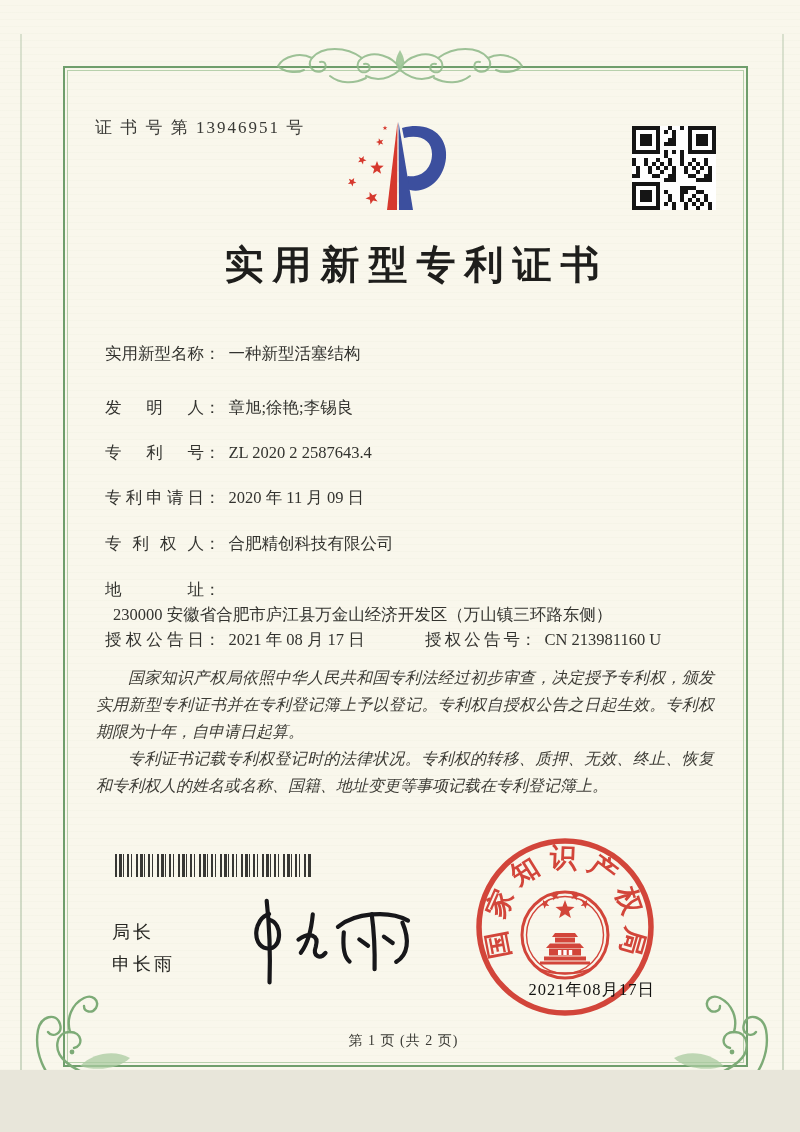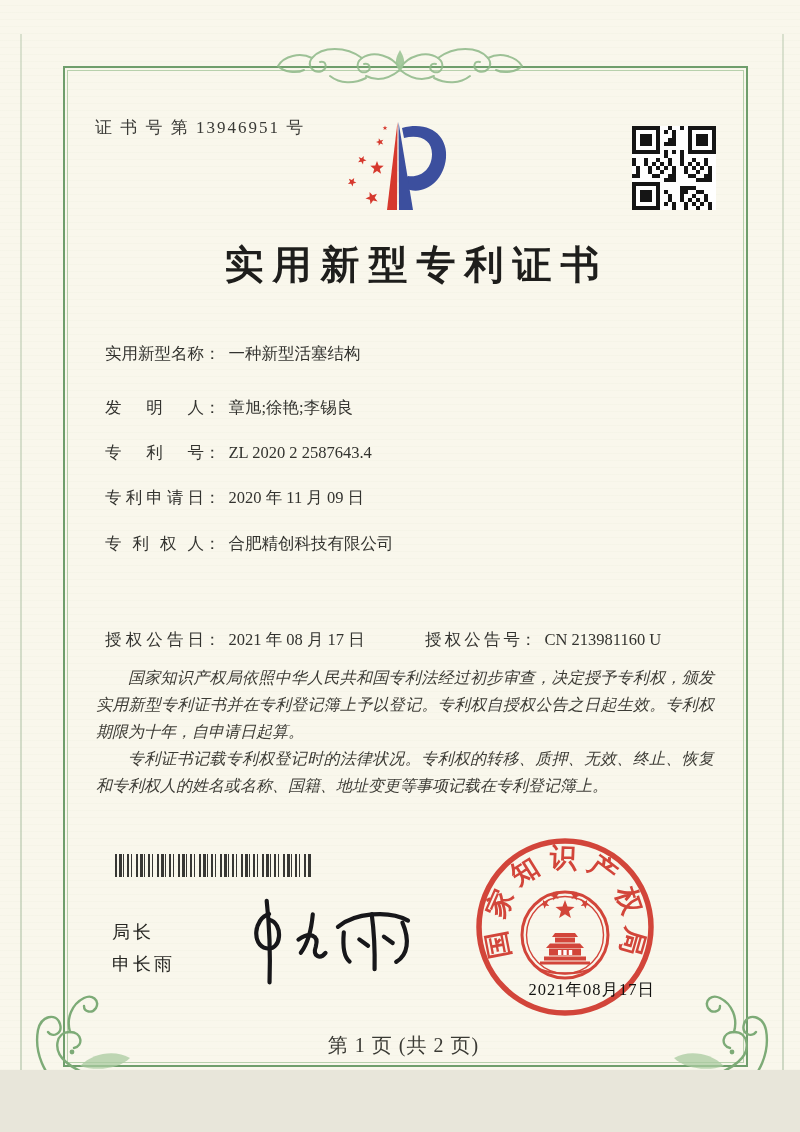--- a/index.html
+++ b/index.html
@@ -39,21 +39,21 @@
       #1d1d1b 0 2px, transparent 2px 4px,
       #1d1d1b 4px 7px, transparent 7px 8px,
       #1d1d1b 8px 9px, transparent 9px 12px,
       #1d1d1b 12px 14px, transparent 14px 16px,
       #1d1d1b 16px 17px, transparent 17px 21px);
     opacity:.88;}
   
   .officer{left:112px;font-size:18px;letter-spacing:3px;color:#262622;
     font-family:Liberation Sans, sans-serif;}
   
-  #page-info{left:63px;top:1032px;width:681px;text-align:center;font-size:20px;letter-spacing:1px;color:#3a3a34;}
+  #page-info{left:63px;top:1032px;width:681px;text-align:center;font-size:14px;letter-spacing:1px;color:#3a3a34;}
   #back-note{left:63px;top:1078px;width:681px;font-size:15.5px;letter-spacing:3px;color:#4a4a42;}
   
   #seal-date{left:470px;top:979px;width:185px;text-align:right;font-size:16.5px;letter-spacing:1px;color:#121210;z-index:5;}
   svg{display:block;}
 </style>
 </head>
 <body>
 
 <div id="page">
 
@@ -239,20 +239,23 @@
   </div>
   <div class="abs row" style="top:440px;">
     <span class="lbl">专利号</span><span class="colon">：</span><span class="val">ZL 2020 2 2587643.4</span>
   </div>
   <div class="abs row" style="top:485px;">
     <span class="lbl">专利申请日</span><span class="colon">：</span><span class="val">2020 年 11 月 09 日</span>
   </div>
   <div class="abs row" style="top:531px;">
     <span class="lbl">专利权人</span><span class="colon">：</span><span class="val">合肥精创科技有限公司</span>
   </div>
+  <div class="abs row" style="top:577px;">
+    <span class="lbl">地址</span><span class="colon">：</span><span class="val" style="width:502px;">230000 安徽省合肥市庐江县万金山经济开发区（万山镇三环路东侧）</span>
+  </div>
   <div class="abs row" style="top:627px;">
     <span class="lbl">授权公告日</span><span class="colon">：</span><span class="val">2021 年 08 月 17 日</span>
     <span class="grp2">
       <span class="lbl">授权公告号</span><span class="colon">：</span><span class="val">CN 213981160 U</span>
     </span>
   </div>
 
   <div id="paras" class="abs">
     <p>国家知识产权局依照中华人民共和国专利法经过初步审查，决定授予专利权，颁发实用新型专利证书并在专利登记簿上予以登记。专利权自授权公告之日起生效。专利权期限为十年，自申请日起算。</p>
     <p>专利证书记载专利权登记时的法律状况。专利权的转移、质押、无效、终止、恢复和专利权人的姓名或名称、国籍、地址变更等事项记载在专利登记簿上。</p>

